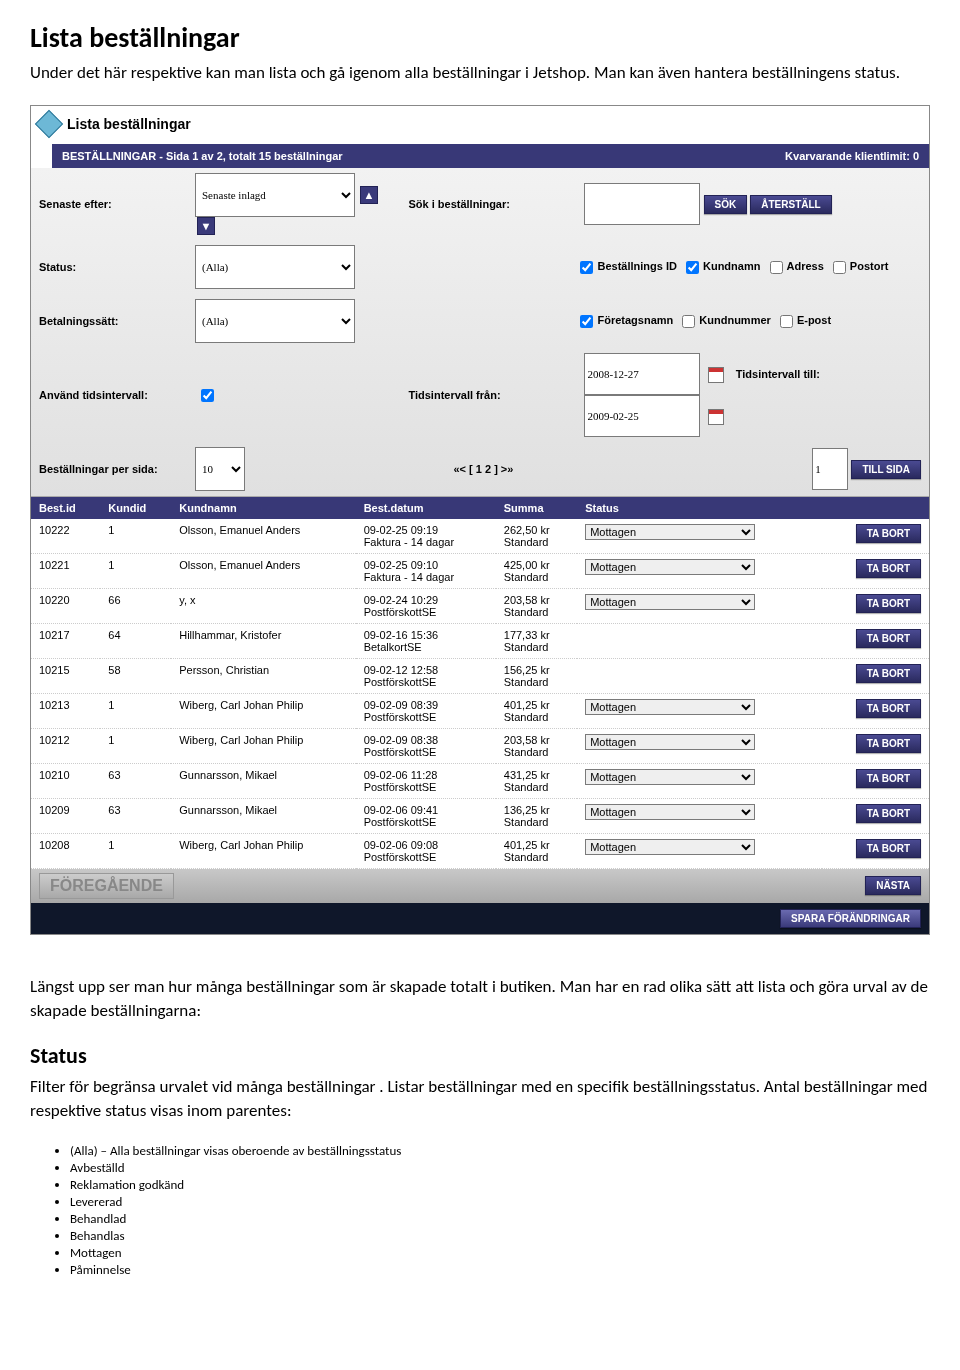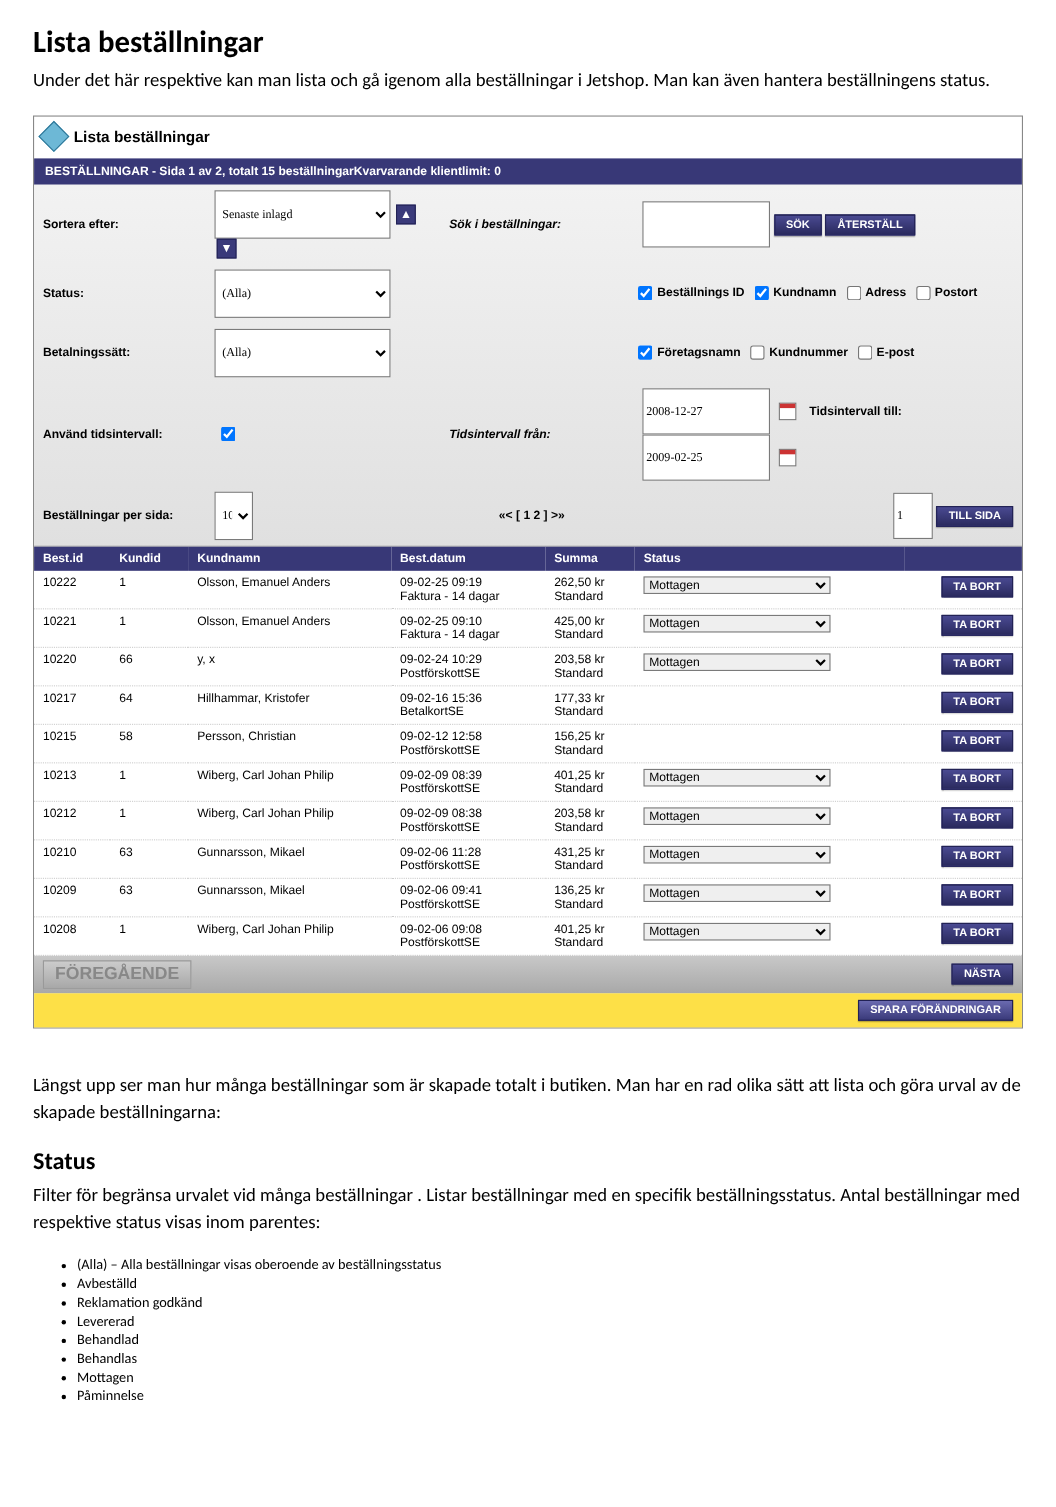--- a/index.html
+++ b/index.html
@@ -59,37 +59,39 @@
     border: 1px solid #2f7798;
   }
 
   .bar-dark {
     background: #383877;
     color: white;
     font-weight: bold;
     font-size: 11px;
     padding: 6px 10px;
     display: flex;
+    justify-content: space-between;
+    margin-left: 21px;
   }
 
   .filters {
     background: #e9e9e9;
     background-image: linear-gradient(#f2f2f2, #e0e0e0);
     border-bottom: 1px solid #aaa;
   }
   .filters table { width: 100%; border-collapse: collapse; }
   .filters td {
     padding: 5px 8px;
     vertical-align: middle;
     color: #000;
     font-weight: bold;
     font-size: 11px;
   }
   .filters td.lbl { width: 140px; white-space: nowrap; }
-  .filters td.lbl2 { width: 150px; white-space: nowrap; font-style: italic; }
+  .filters td.lbl2 { width: 150px; white-space: nowrap; }
   .filters .cb { margin: 0 4px 0 6px; vertical-align: middle; }
   .filters select, .filters input[type=text] {
     font-size: 11px;
     font-family: Liberation Serif, serif;
     border: 1px solid #7a7a7a;
     background: white;
     padding: 14px 2px;
   }
   .filters select { width: 160px; }
   .filters input[type=text] { width: 110px; margin-left: 10px; }
@@ -177,21 +179,21 @@
 
   .foot-grey {
     background: #b8b8b8;
     background-image: linear-gradient(#c8c8c8, #a8a8a8);
     padding: 4px 8px;
     display: flex;
     justify-content: space-between;
     align-items: center;
   }
   .foot-dk {
-    background: #fde047;
+    background: #0f172a;
     padding: 6px 8px;
     display: flex;
     justify-content: flex-end;
   }
 </style>
 </head>
 <body>
 
 <h1>Lista beställningar</h1>
 <p>Under det här respektive kan man lista och gå igenom alla beställningar i Jetshop. Man kan även hantera beställningens status.</p>
@@ -204,21 +206,21 @@
 
   <div class="bar-dark">
     <span>BESTÄLLNINGAR - Sida 1 av 2, totalt 15 beställningar</span>
     <span>Kvarvarande klientlimit: 0</span>
   </div>
 
   <div class="filters">
     <table>
       <tbody>
           <tr>
-        <td class="lbl">Sortera efter:</td>
+        <td class="lbl">Senaste efter:</td>
         <td>
           <select><option>Senaste inlagd</option></select>
           <span class="sort-btn">▲</span>
           <span class="sort-btn">▼</span>
         </td>
         <td class="lbl2">Sök i beställningar:</td>
         <td>
           <input type="text" style="">
           <span class="btn-dk">SÖK</span>
           <span class="btn-dk">ÅTERSTÄLL</span>
@@ -253,21 +255,21 @@
           <input type="text" value="2008-12-27" style="">
           <span class="cal-icon"></span>
           &nbsp;&nbsp;
           <b>Tidsintervall till:</b>
           <input type="text" value="2009-02-25" style="">
           <span class="cal-icon"></span>
         </td>
       </tr>
       <tr>
         <td class="lbl">Beställningar per sida:</td>
-        <td><select style="width:35px"><option>10</option></select></td>
+        <td><select style="width:50px"><option>10</option></select></td>
         <td class="pager" colspan="1">«&lt; [ 1 2 ] &gt;»</td>
         <td style="text-align:right">
           <input type="text" style="width: 30px;" value="1">
           <span class="btn-dk">TILL SIDA</span>
         </td>
       </tr>
     </tbody>
       </table>
   </div>
 

